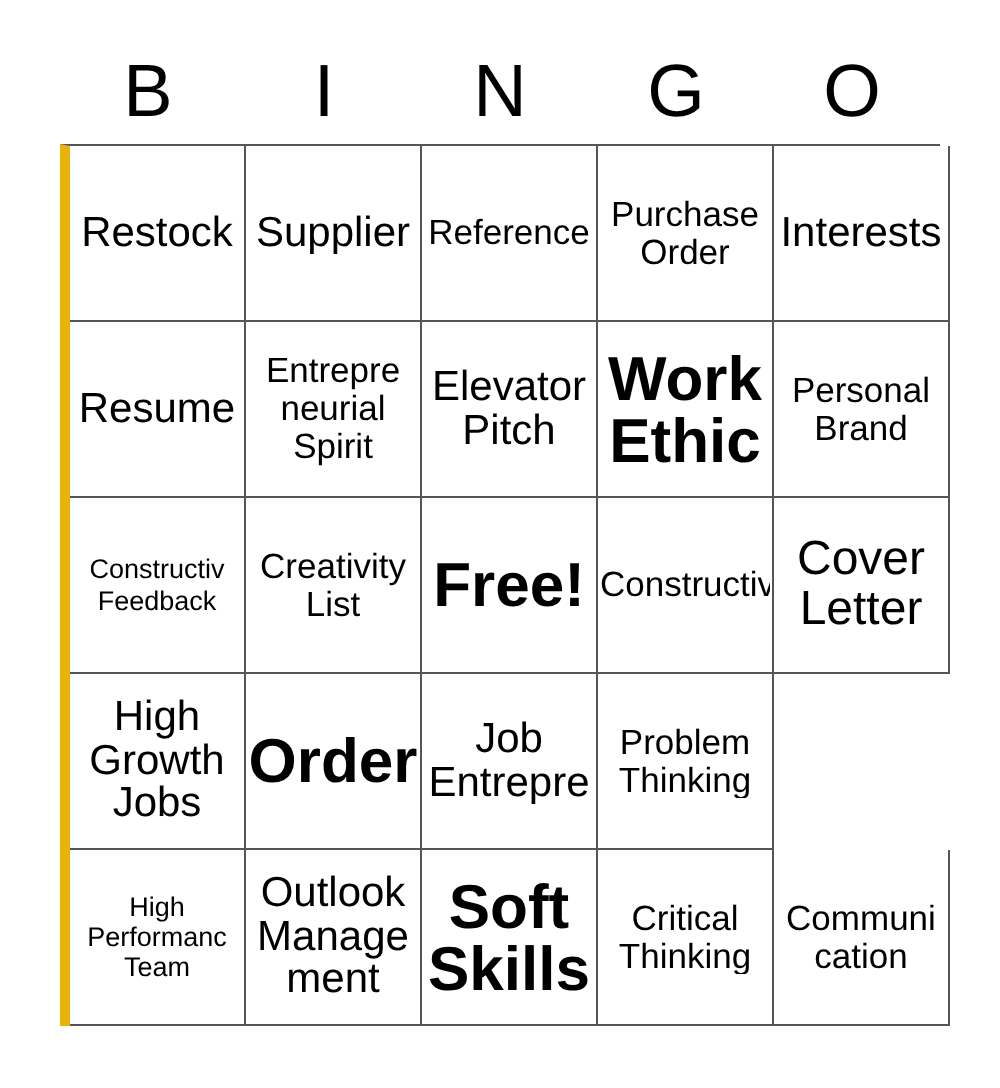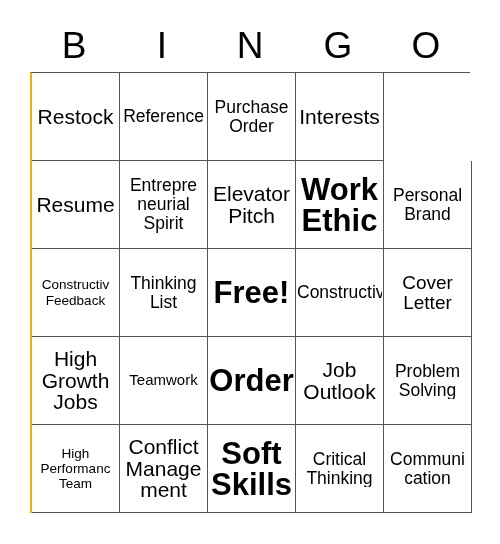--- a/index.html
+++ b/index.html
@@ -44,21 +44,21 @@
   }
 
   
   .grid {
     position: absolute;
     left: 30px;
     top: 72px;
     width: 440px;
     height: 441px;
     border-top: 1px solid #555555;
-    border-left: 2px solid #eab308;
+    border-left: 5px solid #eab308;
     box-sizing: border-box;
     display: flex;
     flex-direction: column;
   }
   .grid-row {
     display: flex;
     flex: 1 1 0;
     min-height: 0;
   }
   .cell {
@@ -82,21 +82,21 @@
     line-height: 1.02;
     white-space: normal;
     overflow: hidden;
   }
 
   
   .sz-xs   { font-size: 13.5px; line-height: 1.12; }
   .sz-sm   { font-size: 15px;   line-height: 1.10; }
   .sz-md   { font-size: 17.5px; line-height: 1.08; }
   .sz-lg   { font-size: 21px;   line-height: 1.04; }
-  .sz-xl   { font-size: 19px;   line-height: 1.02; }
+  .sz-xl   { font-size: 24px;   line-height: 1.02; }
   .sz-xxl  { font-size: 31px;   line-height: 1.00; font-weight: bold; }
 
   
   .clip .cell-text {
     white-space: nowrap;
     width: 100%;
   }
 </style>
 </head>
 <body>
@@ -111,20 +111,23 @@
     <div class="header-letter">O</div>
   </div>
 
   <div class="grid">
 
     <div class="grid-row">
       <div class="cell clip">
           <span class="cell-text sz-lg">Restock</span>
         </div>
       <div class="cell clip">
+          <span class="cell-text sz-lg">Supplier</span>
+        </div>
+      <div class="cell clip">
           <span class="cell-text sz-md">Reference</span>
         </div>
       <div class="cell">
           <span class="cell-text sz-md">Purchase Order</span>
         </div>
       <div class="cell clip">
           <span class="cell-text sz-lg">Interests</span>
         </div>
     </div>
 
@@ -144,57 +147,54 @@
       <div class="cell">
           <span class="cell-text sz-md">Personal Brand</span>
         </div>
     </div>
 
     <div class="grid-row">
       <div class="cell">
           <span class="cell-text sz-xs">Constructiv Feedback</span>
         </div>
       <div class="cell">
-          <span class="cell-text sz-md">Thinking List</span>
+          <span class="cell-text sz-md">Creativity List</span>
         </div>
       <div class="cell clip">
           <span class="cell-text sz-xxl">Free!</span>
         </div>
       <div class="cell clip">
           <span class="cell-text sz-md">Constructiv</span>
         </div>
       <div class="cell">
           <span class="cell-text sz-xl">Cover Letter</span>
         </div>
     </div>
 
     <div class="grid-row">
       <div class="cell">
           <span class="cell-text sz-lg">High Growth Jobs</span>
         </div>
       <div class="cell clip">
-          <span class="cell-text sz-sm">Teamwork</span>
-        </div>
-      <div class="cell clip">
           <span class="cell-text sz-xxl">Order</span>
         </div>
       <div class="cell">
-          <span class="cell-text sz-lg">Job Outlook</span>
-        </div>
-      <div class="cell">
-          <span class="cell-text sz-md">Problem Solving</span>
+          <span class="cell-text sz-lg">Job Entrepre</span>
+        </div>
+      <div class="cell">
+          <span class="cell-text sz-md">Problem Thinking</span>
         </div>
     </div>
 
     <div class="grid-row">
       <div class="cell">
           <span class="cell-text sz-xs">High Performanc Team</span>
         </div>
       <div class="cell">
-          <span class="cell-text sz-lg">Conflict Manage ment</span>
+          <span class="cell-text sz-lg">Outlook Manage ment</span>
         </div>
       <div class="cell">
           <span class="cell-text sz-xxl">Soft Skills</span>
         </div>
       <div class="cell">
           <span class="cell-text sz-md">Critical Thinking</span>
         </div>
       <div class="cell">
           <span class="cell-text sz-md">Communi cation</span>
         </div>

